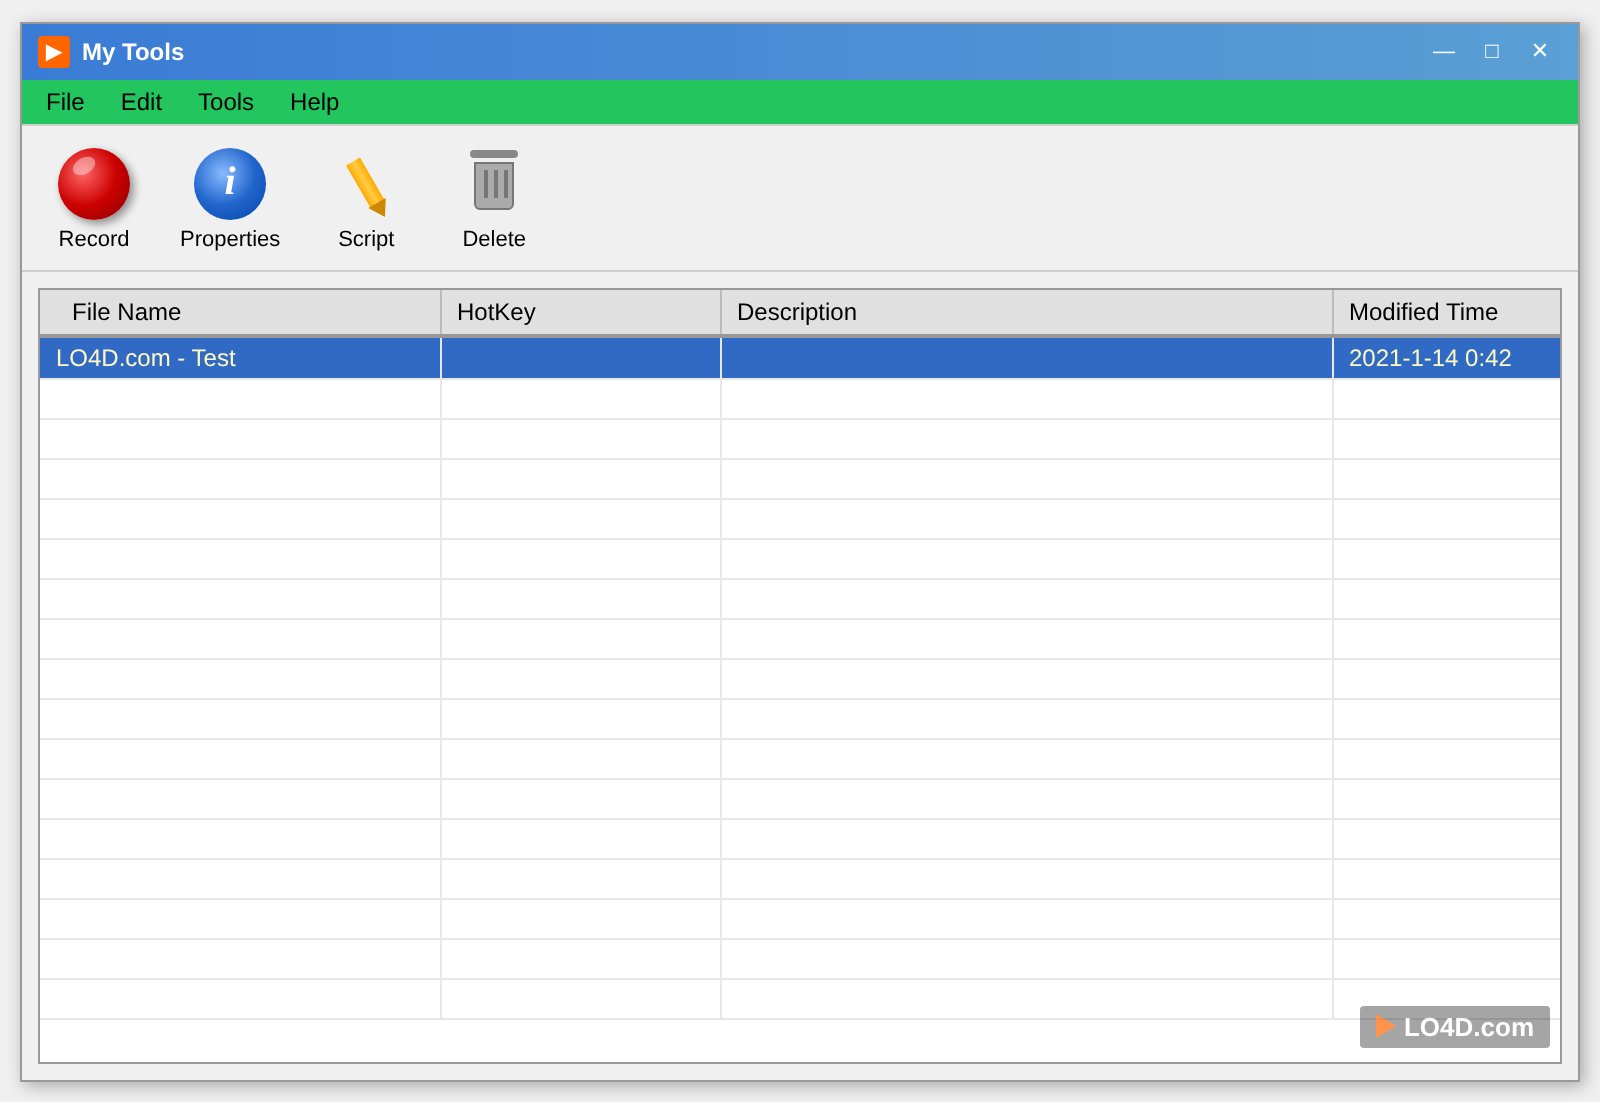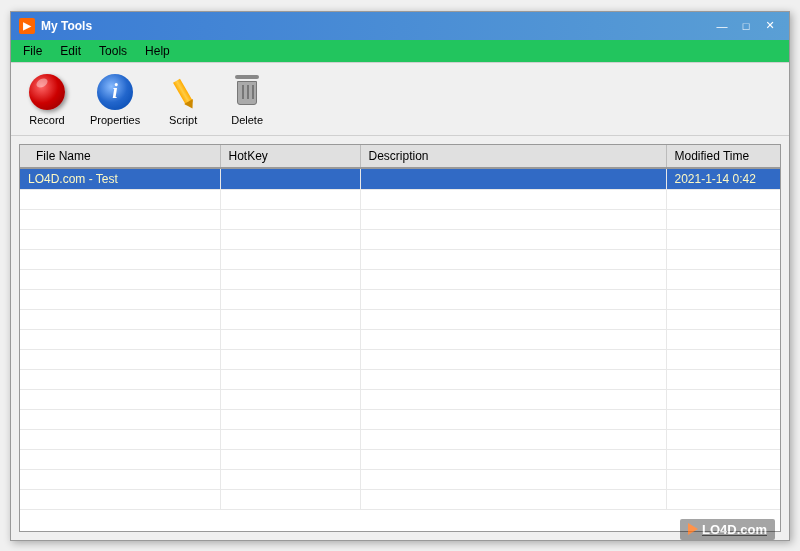--- a/index.html
+++ b/index.html
@@ -312,24 +312,23 @@
       height: 20px;
     }
 
     .col-filename { width: 200px; padding-left: 16px; }
     .col-hotkey { width: 140px; }
     .col-description { width: auto; }
     .col-modified { width: 114px; }
 
     .watermark {
       position: absolute;
-      bottom: 0;
+      bottom: 16px;
       right: 14px;
       opacity: 0.7;
-      text-decoration: underline;
     }
 
     .watermark-inner {
       background: rgba(0,0,0,0.5);
       color: white;
       padding: 3px 8px;
       font-size: 13px;
       font-weight: bold;
       border-radius: 2px;
       display: flex;

